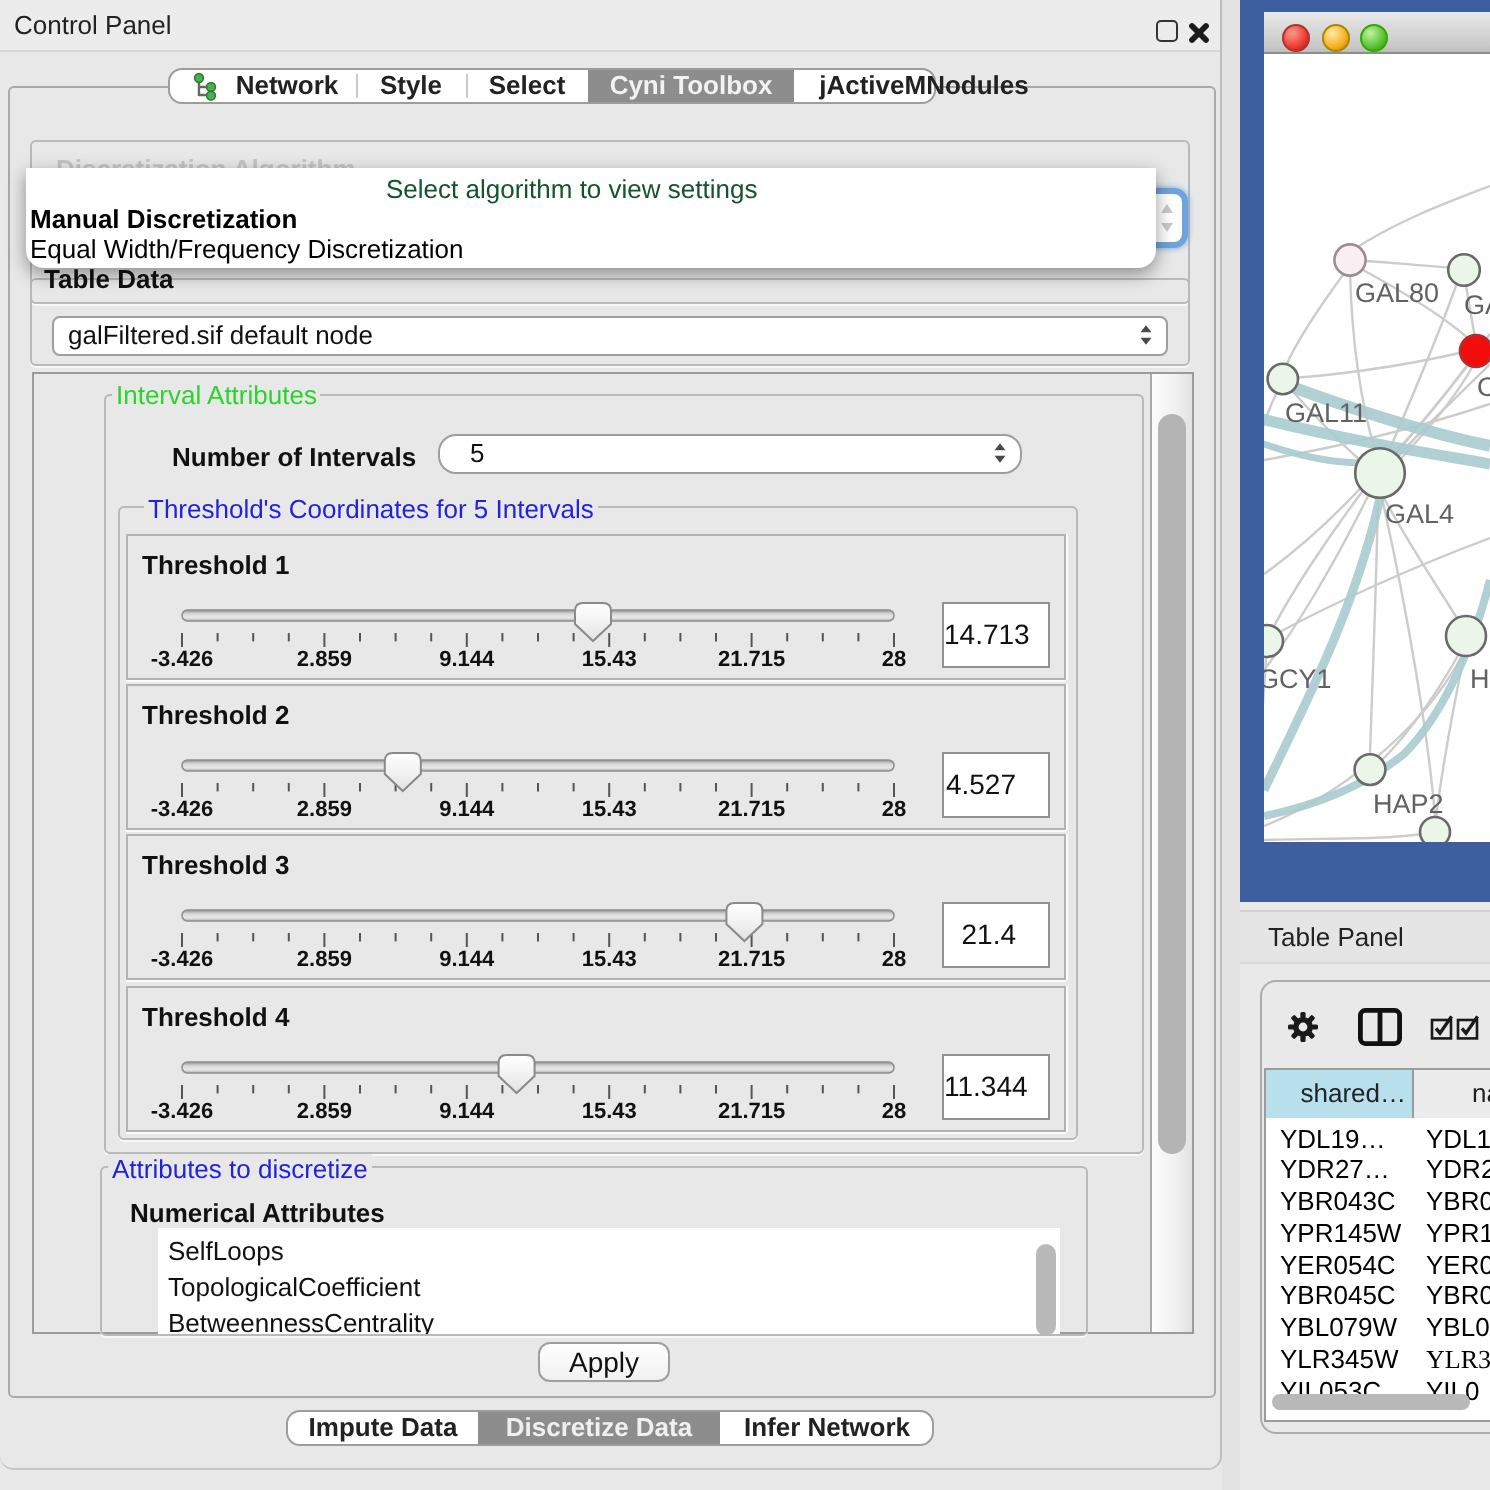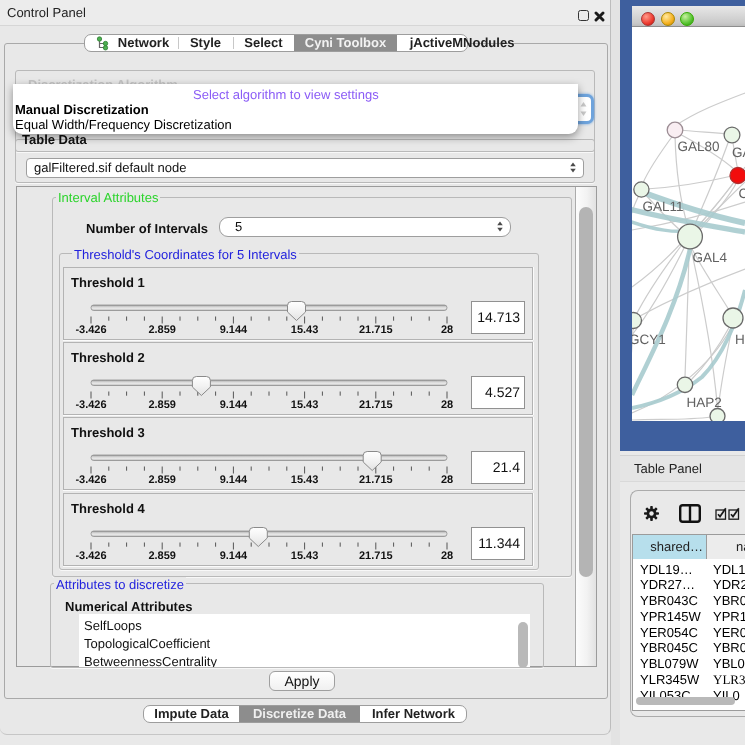--- a/index.html
+++ b/index.html
@@ -23,21 +23,21 @@
 
 .combo{position:absolute;background:#fff;border:1px solid #9e9e9e;border-radius:4px;box-sizing:border-box;font-size:13px;color:#111;}
 .combo .ar{position:absolute;right:6px;top:50%;margin-top:-6px;width:9px;height:12px;}
 
 #scrollpane{left:16px;top:186px;width:581px;height:481px;border:1px solid #9b9b9b;box-sizing:border-box;}
 #vsb{left:575px;top:187px;width:21px;height:479px;background:linear-gradient(90deg,#fcfcfc,#f2f2f2 55%,#e2e2e2);border-left:1px solid #ababab;box-sizing:border-box;}
 #vsbthumb{left:579px;top:207px;width:14px;height:370px;background:#b4b4b4;border-radius:7px;}
 
 .tblock{position:absolute;left:63px;width:468px;height:71px;border:1px solid #b3b3b3;box-shadow:0 1px 0 rgba(255,255,255,.8),1px 0 0 rgba(255,255,255,.8);}
 .tlabel{position:absolute;left:7px;top:7px;font-size:13px;font-weight:bold;color:#111;}
-.vbox{position:absolute;left:407px;top:33px;width:54px;height:33px;background:#fff;border:1px solid #919191;box-sizing:border-box;font-size:14px;color:#111;text-align:right;line-height:31px;padding-right:4px;}
+.vbox{position:absolute;left:407px;top:33px;width:54px;height:33px;background:#fff;border:1px solid #919191;box-sizing:border-box;font-size:14px;color:#111;text-align:right;line-height:31px;padding-right:16px;}
 
 #attrlist{left:79px;top:614px;width:451px;height:53px;background:#fff;font-size:13px;color:#111;overflow:hidden;}
 #attrsb{left:518px;top:622px;width:10px;height:46px;background:#b9b9b9;border-radius:5px;}
 
 #applybtn{left:269px;top:671px;width:66px;height:20px;background:linear-gradient(#fff,#f0f0f0);border:1px solid #9f9f9f;border-radius:6px;font-size:14px;color:#111;text-align:center;line-height:19px;box-sizing:border-box;}
 
 #btabs{left:143px;top:704.5px;width:324px;height:18.5px;background:#fff;border:1px solid #9d9d9d;border-radius:7px;box-sizing:border-box;}
 #bseldark{position:absolute;left:95px;top:0;width:121px;height:16.5px;background:#8d8d8d;color:#f0f0f0;}
 
 #popup{left:13px;top:84px;width:565px;height:50px;background:#fff;border-radius:0 0 9px 9px;box-shadow:0 3px 9px rgba(0,0,0,.4);}
@@ -97,21 +97,21 @@
 <div class="abs gtitle" style="left:20px;top:132px;font-weight:bold;color:#111;background:transparent;">Table Data</div>
 <div class="abs combo" style="left:26px;top:158px;width:558px;height:20px;line-height:18px;">
   <span style="padding-left:7px;">galFiltered.sif default node</span>
   <svg class="ar" viewBox="0 0 9 12" style="width:8px;height:11px;">
       <path d="M4.5 0.5 L7.6 4.5 H1.4 Z" fill="#4a4a4a"></path>
       <path d="M4.5 11.5 L7.6 7.5 H1.4 Z" fill="#4a4a4a"></path>
     </svg>
 </div>
 
 <div class="abs" id="popup">
-  <div style="position:absolute;left:180px;top:3px;font-size:13px;color:#8b5cf6;">Select algorithm to view settings</div>
+  <div style="position:absolute;left:180px;top:3px;font-size:13px;color:#14532d;">Select algorithm to view settings</div>
   <div style="position:absolute;left:2px;top:18px;font-size:13px;font-weight:bold;color:#000;">Manual Discretization</div>
   <div style="position:absolute;left:2px;top:33px;font-size:13px;color:#000;">Equal Width/Frequency Discretization</div>
 </div>
 
 <div class="abs" id="scrollpane"></div>
 <div class="abs" id="vsb"></div>
 <div class="abs" id="vsbthumb"></div>
 
 <div class="abs group" style="left:52px;top:197px;width:518px;height:378px;border-right:1px solid #b9b9b9;"></div>
 <div class="abs gtitle" style="left:56px;top:190px;color:#2bd42b;">Interval Attributes</div>

